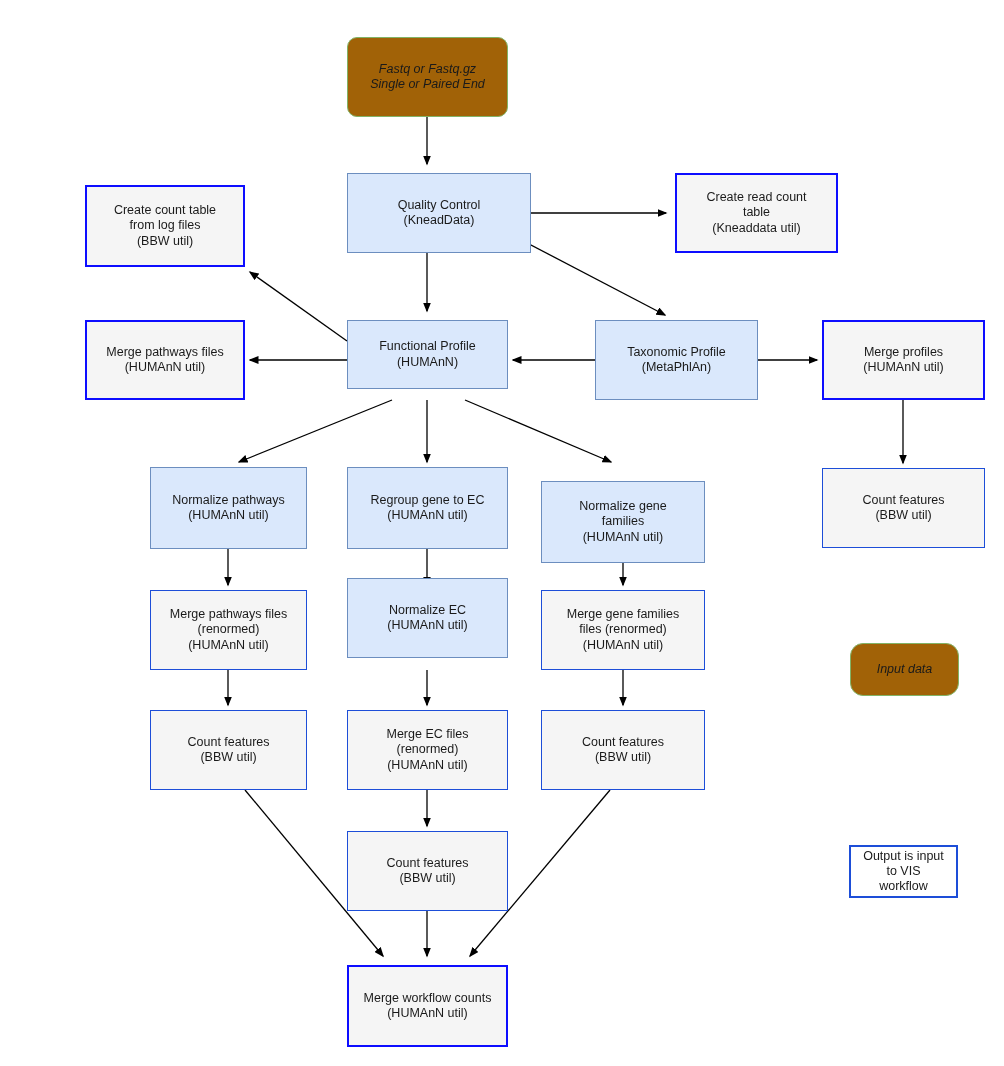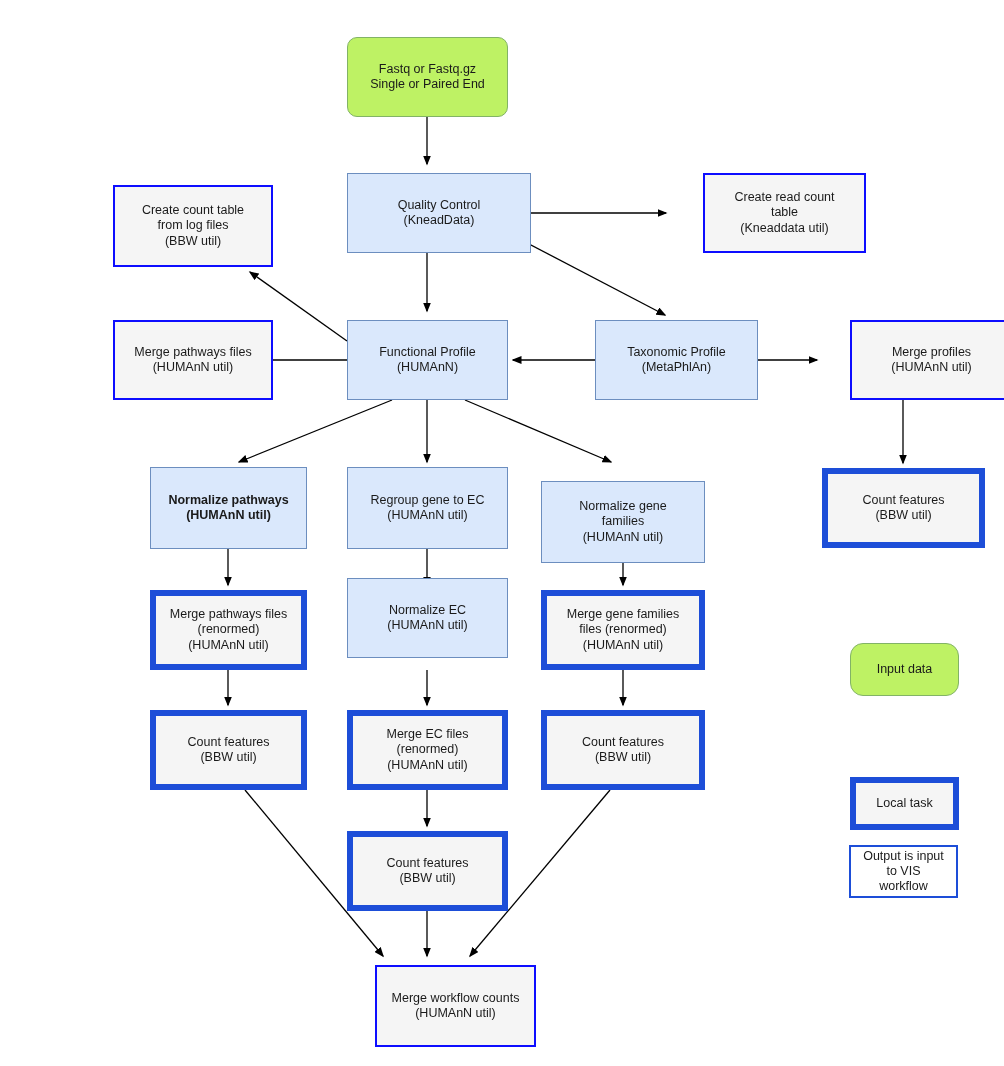--- a/index.html
+++ b/index.html
@@ -20,24 +20,24 @@
     box-sizing: border-box;
     display: flex;
     align-items: center;
     justify-content: center;
     text-align: center;
     white-space: pre-line;
     padding: 2px 4px;
     background: #f5f5f5;
     border: 1px solid #666666;
   }
-  .n-input   { background: #bef264; border: 1.5px solid #82b366; border-radius: 10px; }
+  .n-input   { background: #a16207; border: 1.5px solid #82b366; border-radius: 10px; font-style: italic; }
   .n-grid    { background: #dae8fc; border: 1px solid #6c8ebf; }
-  .n-local   { background: #f5f5f5; border: 6px solid #1d4ed8; }
-  .n-vis     { background: #f5f5f5; border: 2px solid #0d0dff; margin-left: 28px; }
+  .n-local   { background: #f5f5f5; border: 1px solid #1d4ed8; }
+  .n-vis     { background: #f5f5f5; border: 2px solid #0d0dff; }
   .n-vis-leg { background: #ffffff; border: 2px solid #1d4ed8; }
   line { stroke: #000000; stroke-width: 1.3; }
 </style>
 </head>
 <body>
 
 <div id="canvas">
 
   <svg id="edges" viewBox="0 0 1004 1066">
     <defs>
@@ -79,30 +79,30 @@
 table
 (Kneaddata util)</div>
 
   <div class="node n-vis" style="left:85px; top:185px; width:160px; height:82px;">Create count table
 from log files
 (BBW util)</div>
 
   <div class="node n-vis" style="left:85px; top:320px; width:160px; height:80px;">Merge pathways files
 (HUMAnN util)</div>
 
-  <div class="node n-grid" style="left:347px; top:320px; width:161px; height:80px;">Functional Profile
+  <div class="node n-grid" style="left:347px; top:320px; width:161px; height:69px;">Functional Profile
 (HUMAnN)</div>
 
   <div class="node n-grid" style="left:595px; top:320px; width:163px; height:80px;">Taxonomic Profile
 (MetaPhlAn)</div>
 
   <div class="node n-vis" style="left:822px; top:320px; width:163px; height:80px;">Merge profiles
 (HUMAnN util)</div>
 
-  <div class="node n-grid" style="left:150px; top:467px; width:157px; height:82px;font-weight:bold;">Normalize pathways
+  <div class="node n-grid" style="left:150px; top:467px; width:157px; height:82px;">Normalize pathways
 (HUMAnN util)</div>
 
   <div class="node n-grid" style="left:347px; top:467px; width:161px; height:82px;">Regroup gene to EC
 (HUMAnN util)</div>
 
   <div class="node n-grid" style="left:541px; top:467px; width:164px; height:82px;margin-top:14px;">Normalize gene
 families
 (HUMAnN util)</div>
 
   <div class="node n-local" style="left:822px; top:468px; width:163px; height:80px;">Count features
@@ -131,19 +131,18 @@
 
   <div class="node n-local" style="left:347px; top:831px; width:161px; height:80px;">Count features
 (BBW util)</div>
 
   <div class="node n-vis" style="left:347px; top:965px; width:161px; height:82px;">Merge workflow counts
 (HUMAnN util)</div>
 
   <div class="node n-input" style="left:850px; top:643px; width:109px; height:53px; border-radius:13px;">Input data</div>
 
 
-  <div class="node n-local" style="left:850px; top:777px; width:109px; height:53px;">Local task</div>
 
   <div class="node n-vis-leg" style="left:849px; top:845px; width:109px; height:53px; padding:0;">Output is input
 to VIS
 workflow</div>
 
 </div>
 
 </body></html>

